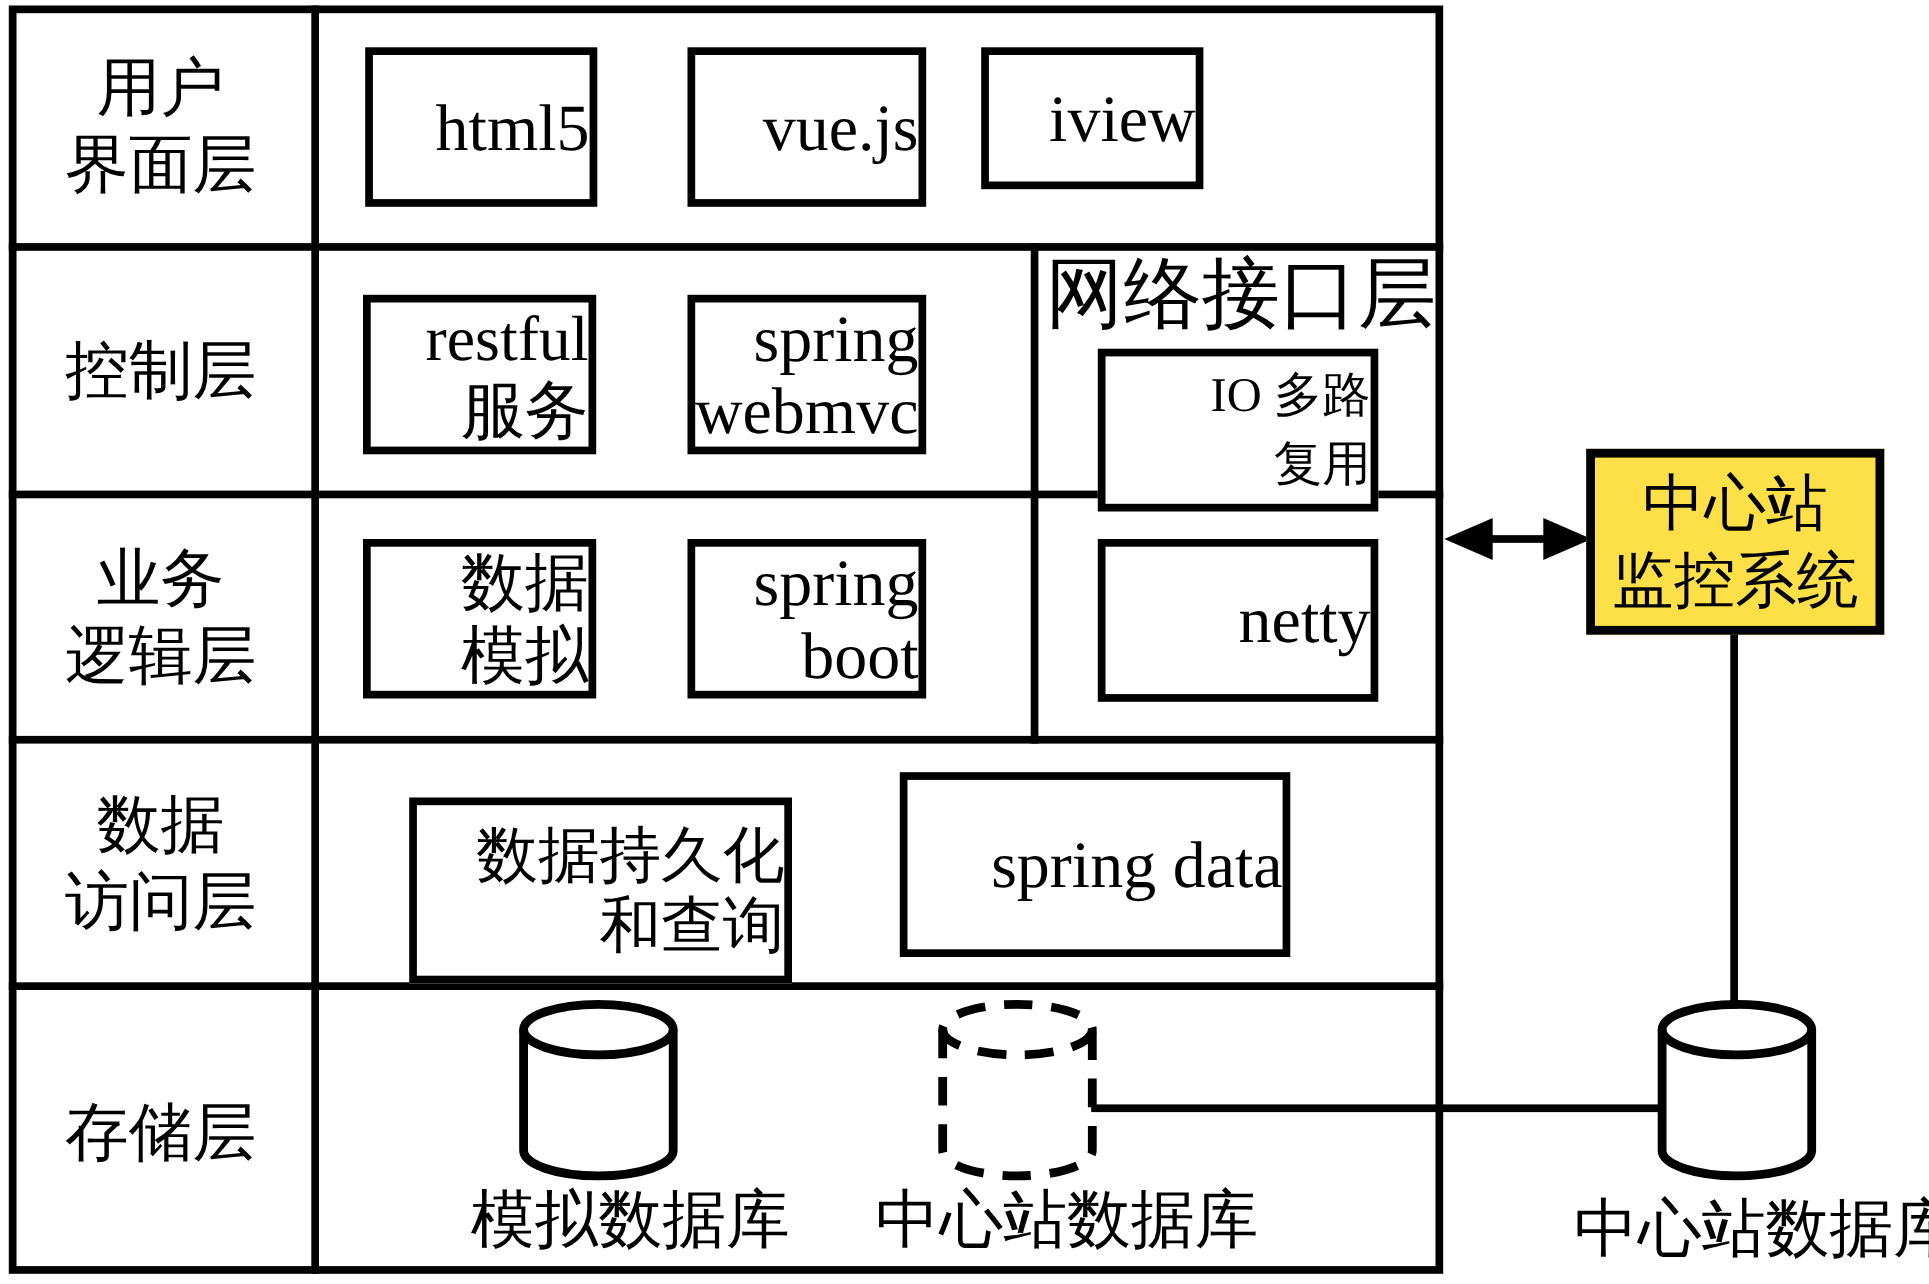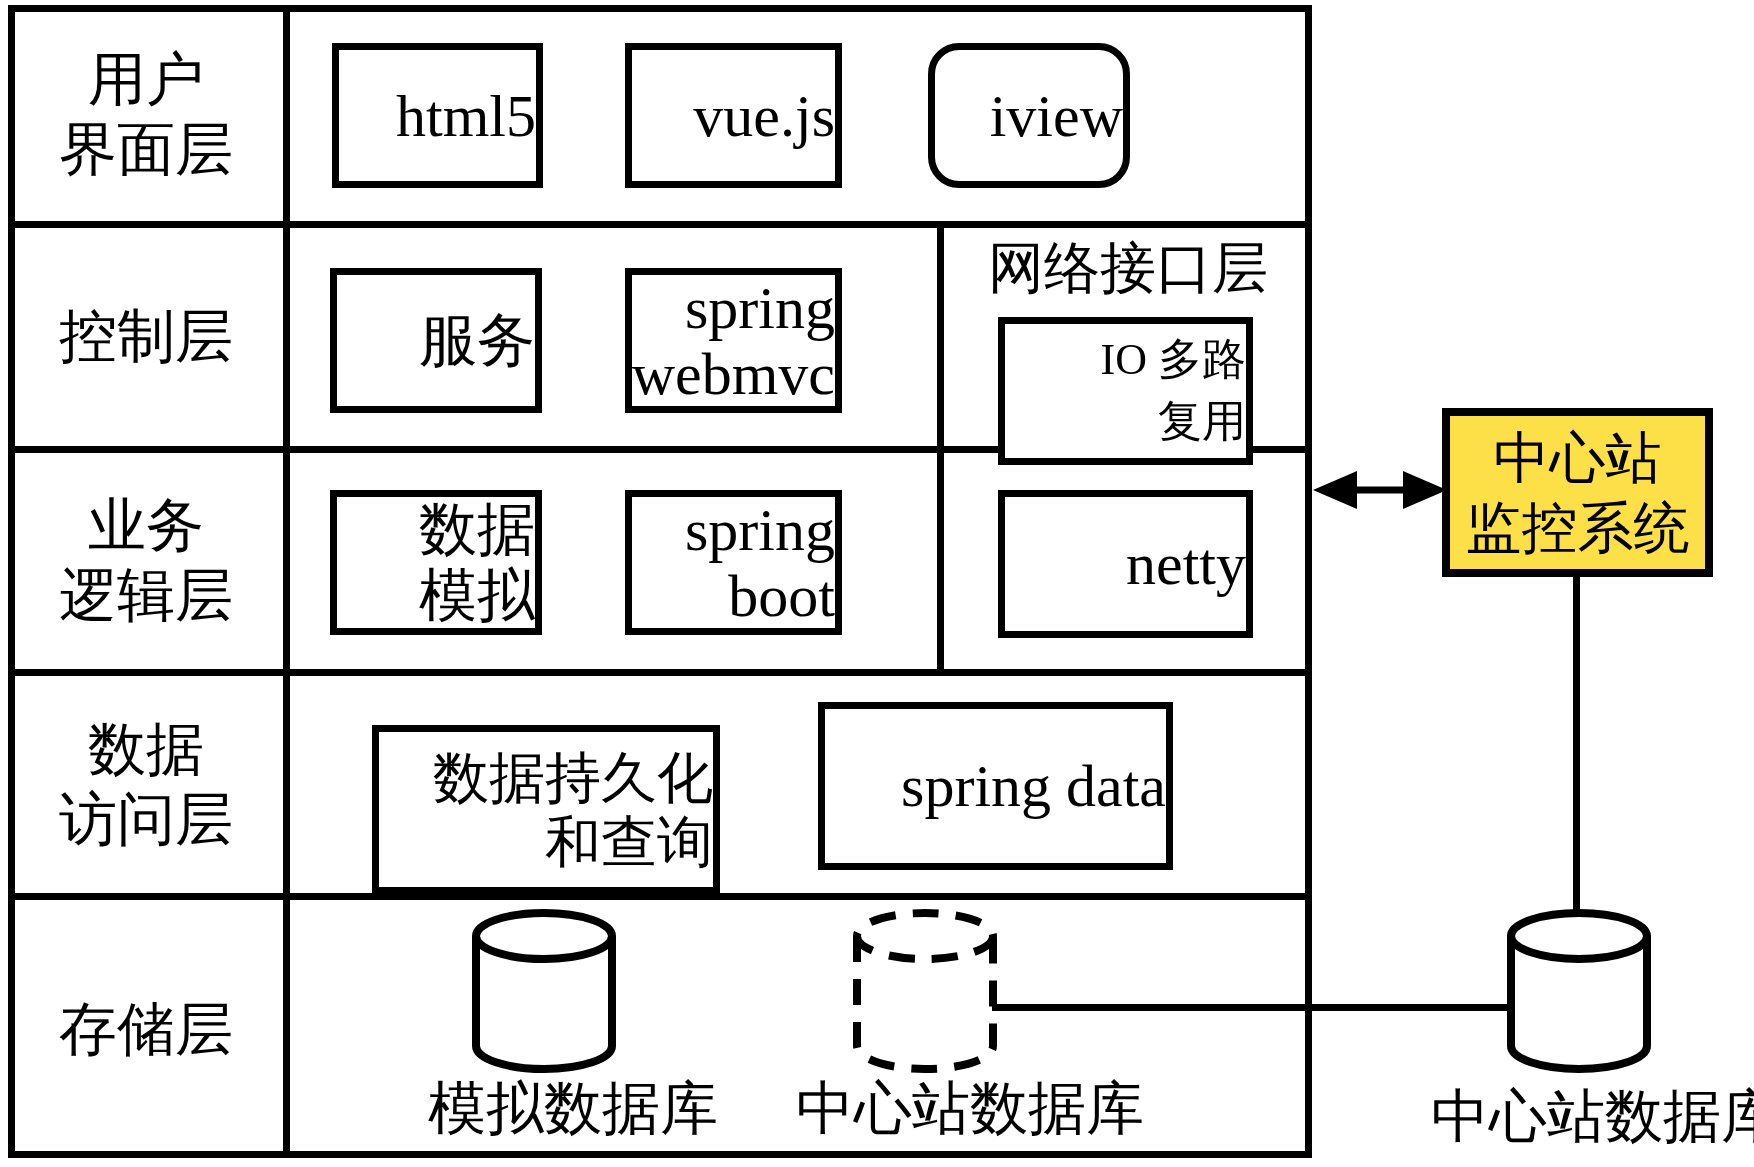--- a/index.html
+++ b/index.html
@@ -21,21 +21,21 @@
   }
   
   .box{
     position:absolute;border:7px solid #000;box-sizing:border-box;background:#fff;
     display:flex;flex-direction:column;align-items:flex-end;justify-content:center;
     text-align:center;font-size:58px;line-height:66px;white-space:nowrap;
   }
   .box.latin{font-size:60px;}
   .panel-title{
     position:absolute;left:944px;top:238px;width:368px;text-align:center;
-    font-size:56px;line-height:60px;white-space:nowrap;
+    font-size:71px;line-height:60px;white-space:nowrap;
   }
   .monitor-box{
     position:absolute;left:1442px;top:408px;width:271px;height:169px;
     border:8px solid #000;box-sizing:border-box;background:#fde047;
     display:flex;flex-direction:column;align-items:center;justify-content:center;
     text-align:center;font-size:56px;line-height:70px;white-space:nowrap;
   }
   .db-label{
     position:absolute;text-align:center;font-size:58px;line-height:62px;white-space:nowrap;margin-left:28px;
   }
@@ -71,25 +71,26 @@
 <div class="row-label" style="top:995px;">
   <span>存储层</span>
 </div>
 
 <div class="box latin" style="left:332px;top:43px;width:211px;height:145px;">
   <span>html5</span>
 </div>
 <div class="box latin" style="left:625px;top:43px;width:217px;height:145px;">
   <span>vue.js</span>
 </div>
-<div class="box latin" style="left:928px;top:43px;width:202px;height:145px;border-radius:31px;">
+<div class="box latin" style="left:892px;top:43px;width:202px;height:129px;">
   <span>iview</span>
 </div>
 
 <div class="box" style="left:330px;top:268px;width:212px;height:145px;">
+  <span>restful</span>
   <span>服务</span>
 </div>
 <div class="box latin" style="left:625px;top:268px;width:217px;height:145px;">
   <span>spring</span>
   <span>webmvc</span>
 </div>
 
 <div class="box" style="left:330px;top:490px;width:212px;height:145px;">
   <span>数据</span>
   <span>模拟</span>

